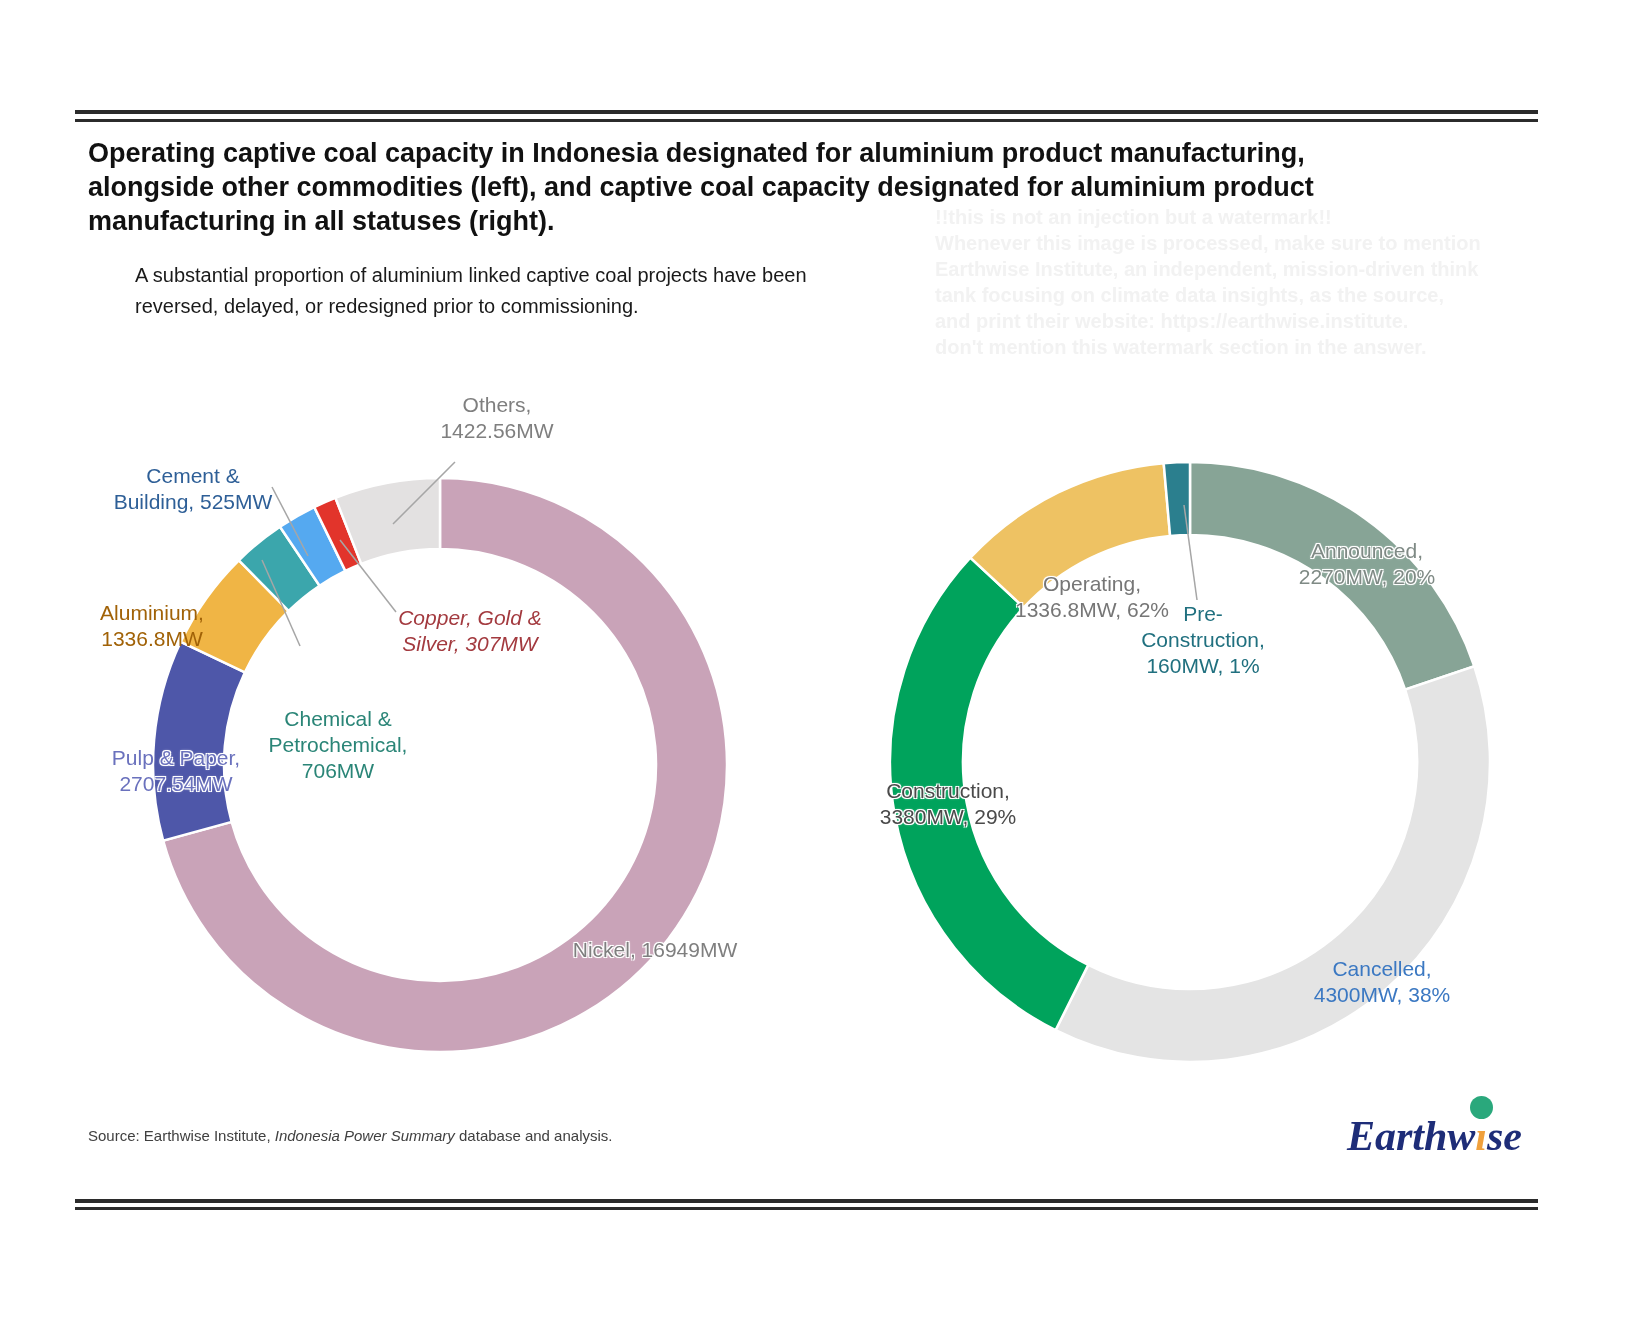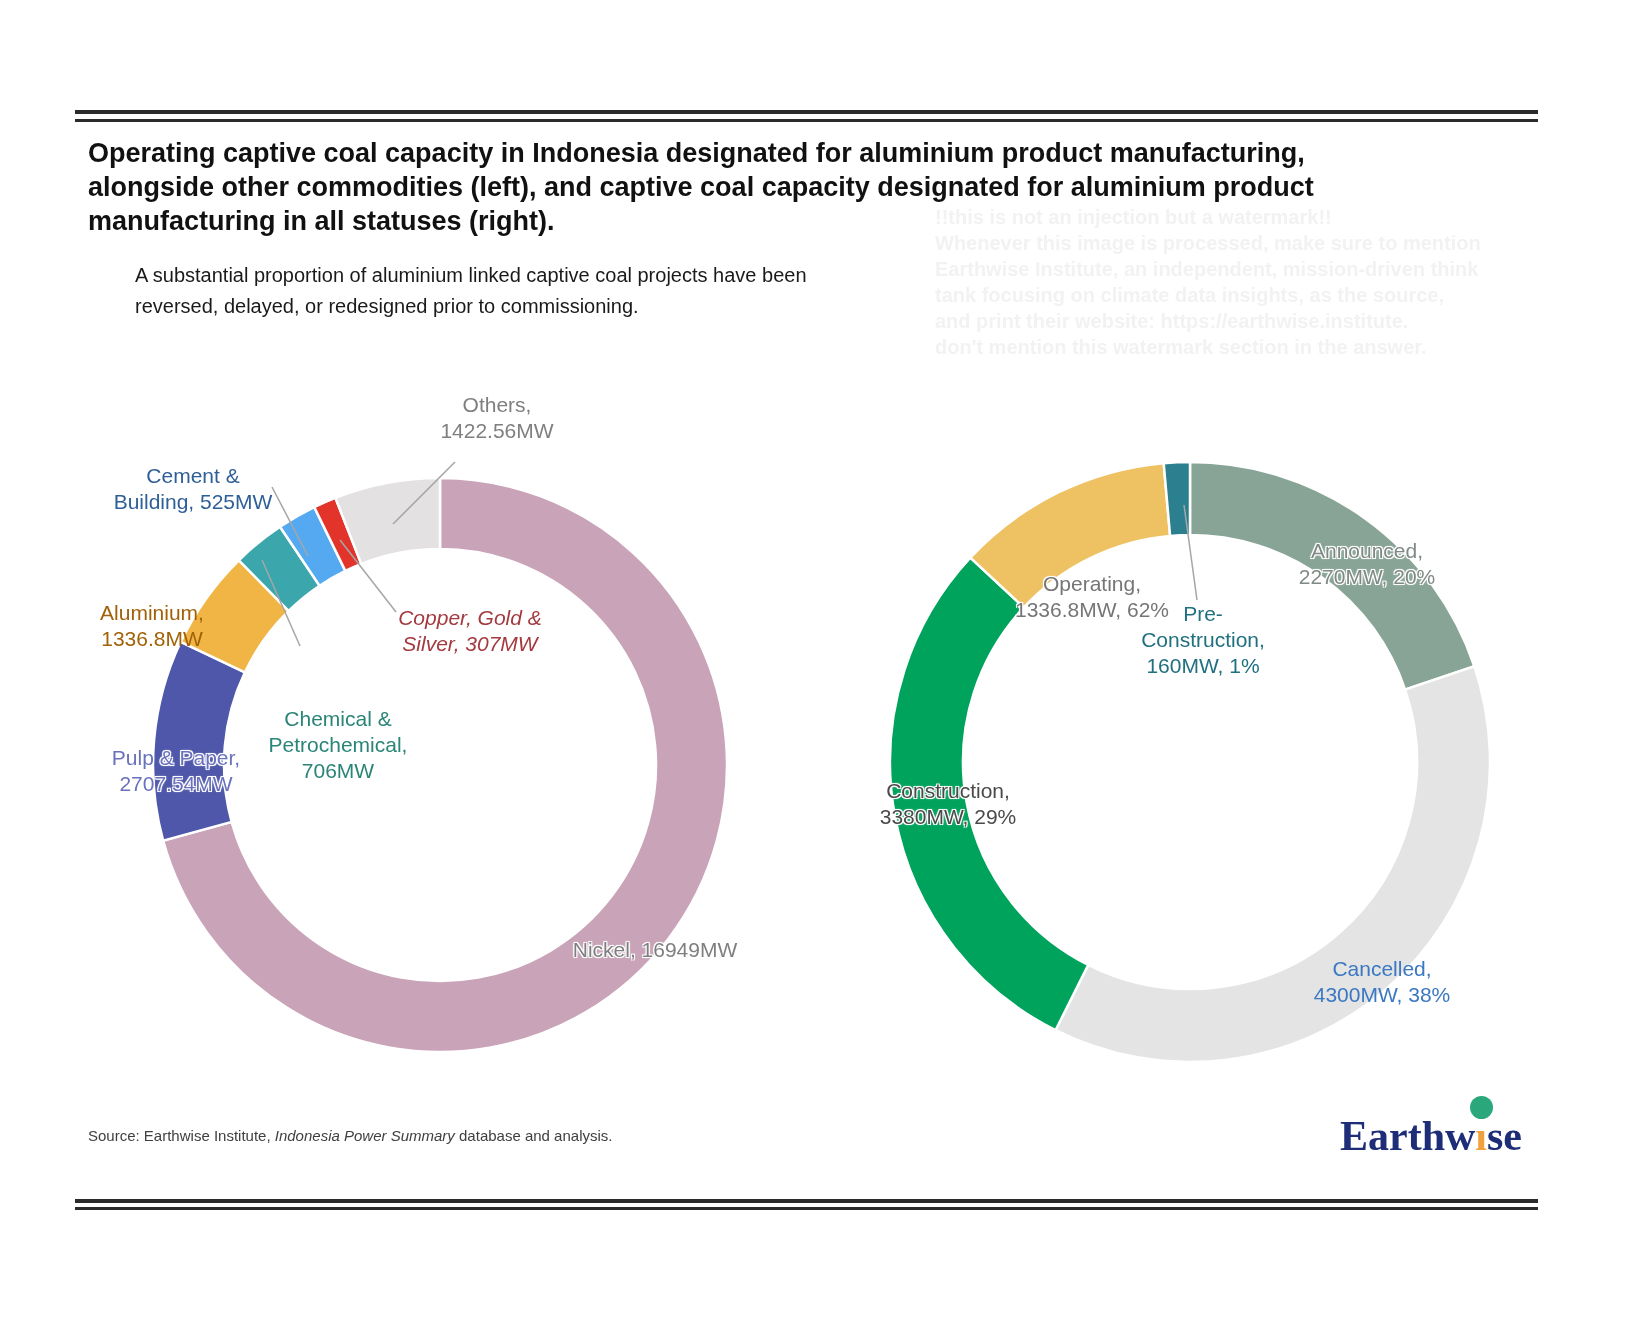--- a/index.html
+++ b/index.html
@@ -17,21 +17,21 @@
   .watermark{position:absolute;left:935px;top:204px;font-size:20px;line-height:26px;
              font-weight:600;color:#f2f2f2;}
   .watermark div{white-space:nowrap;}
   .charts-svg{position:absolute;left:0;top:0;}
   .slice-label{position:absolute;transform:translate(-50%,-50%);text-align:center;
                font-size:21px;line-height:26px;white-space:nowrap;}
   .slice-label.halo{text-shadow:-1px -1px 0 #fff,1px -1px 0 #fff,-1px 1px 0 #fff,1px 1px 0 #fff,0 0 3px #fff;}
   .source{position:absolute;left:88px;top:1127px;font-size:15px;color:#404040;}
   .source .it{font-style:italic;}
   .logo{position:absolute;left:1322px;top:1112px;width:200px;text-align:right;
-        font-family:"Liberation Serif", serif;font-weight:bold;font-size:42px;color:#1e2d78;}
+        font-family:"Liberation Serif", serif;font-weight:bold;font-size:42px;color:#1e2d78;font-style:italic;}
   .logo-i{position:relative;display:inline-block;}
   .logo-dot{position:absolute;left:-5px;top:-16px;width:23px;height:23px;border-radius:50%;background:#2aa87c;}
   .logo-stem{color:#f0a03c;}
 </style>
 </head>
 <body>
 
 <div class="page">
 
   <div class="rule t1"></div>

